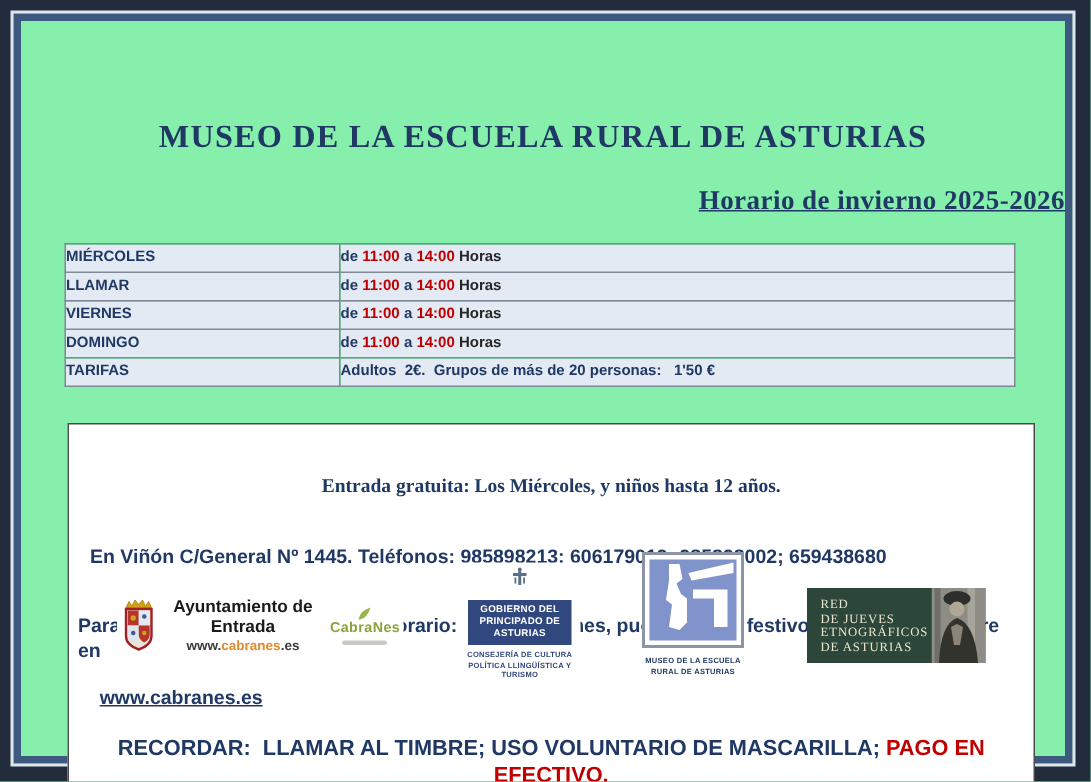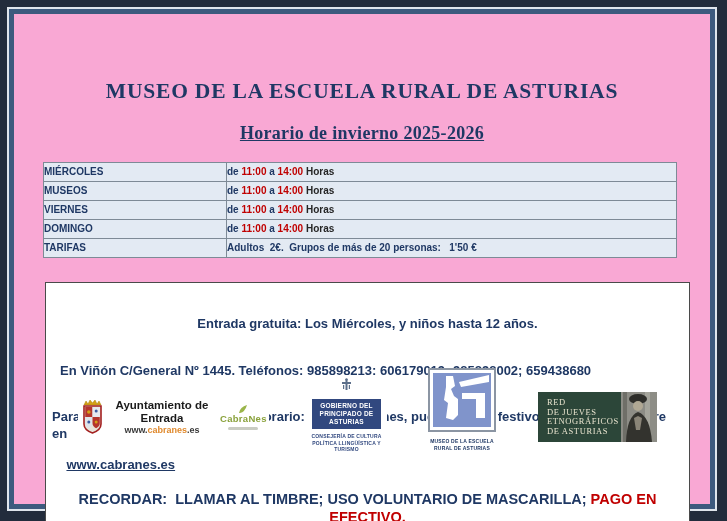--- a/index.html
+++ b/index.html
@@ -4,34 +4,34 @@
 <style>
   html,body{margin:0;padding:0;}
   body{
     width:727px;height:521px;overflow:hidden;position:relative;
     background:#222c3c;
     font-family:"Liberation Sans", sans-serif;
   }
   .page{
     position:absolute;left:9px;top:9px;width:706px;height:500px;
     box-sizing:border-box;
-    background:#f9a8d4;
+    background:#86efac;
     border:5px solid #3d5a7e;
     outline:2px solid #dfe5ec;
   }
   .title{
     position:absolute;left:0;top:63px;width:100%;margin:0;
     text-align:center;
     font-family:"Liberation Serif", serif;
     font-size:21.5px;font-weight:bold;letter-spacing:0.8px;
     color:#1f3864;line-height:28px;
   }
   .subtitle{
     position:absolute;left:0;top:107px;width:100%;margin:0;
-    text-align:center;
+    text-align:right;
     font-family:"Liberation Serif", serif;
     font-size:18px;font-weight:bold;letter-spacing:0.3px;
     color:#1f3864;text-decoration:underline;line-height:24px;
   }
   table.schedule{
     position:absolute;left:29px;top:148px;width:634px;
     border-collapse:collapse;table-layout:fixed;
   }
   table.schedule td{
     border:1px solid #7e8a96;
@@ -45,21 +45,21 @@
   .nv{color:#1f3864;} .rd{color:#c00000;} .bk{color:#262626;}
   .info-box{
     position:absolute;left:31px;top:268px;width:645px;
     box-sizing:border-box;
     background:#ffffff;border:1px solid #4a4a4a;
     padding:3px 6px 4px 6px;
     color:#1f3864;font-weight:bold;font-size:13px;
     white-space:pre-wrap;
   }
   .info-line{line-height:16.5px;}
-  .center{text-align:center;}
+  .center{text-align:center;font-family:Liberation Serif, serif;}
   .indent1{padding-left:8px;}
   .info-link{
     display:inline-block;line-height:16.5px;
     color:#1f3864;text-decoration:underline;cursor:pointer;
   }
   .recordar{
     line-height:18px;font-size:14.5px;text-align:center;margin-top:1px;
   }
   
   .logo-ayto{
@@ -118,21 +118,21 @@
   <h1 class="title">MUSEO DE LA ESCUELA RURAL DE ASTURIAS</h1>
   <h2 class="subtitle">Horario de invierno 2025-2026</h2>
 
   <table class="schedule">
     <tbody>
       <tr>
         <td class="day">MIÉRCOLES</td>
         <td class="hours"><span class="nv">de </span><span class="rd">11:00</span><span class="nv"> a </span><span class="rd">14:00</span><span class="bk"> Horas</span></td>
       </tr>
       <tr>
-        <td class="day">MUSEOS</td>
+        <td class="day">LLAMAR</td>
         <td class="hours"><span class="nv">de </span><span class="rd">11:00</span><span class="nv"> a </span><span class="rd">14:00</span><span class="bk"> Horas</span></td>
       </tr>
       <tr>
         <td class="day">VIERNES</td>
         <td class="hours"><span class="nv">de </span><span class="rd">11:00</span><span class="nv"> a </span><span class="rd">14:00</span><span class="bk"> Horas</span></td>
       </tr>
       <tr>
         <td class="day">DOMINGO</td>
         <td class="hours"><span class="nv">de </span><span class="rd">11:00</span><span class="nv"> a </span><span class="rd">14:00</span><span class="bk"> Horas</span></td>
       </tr>

